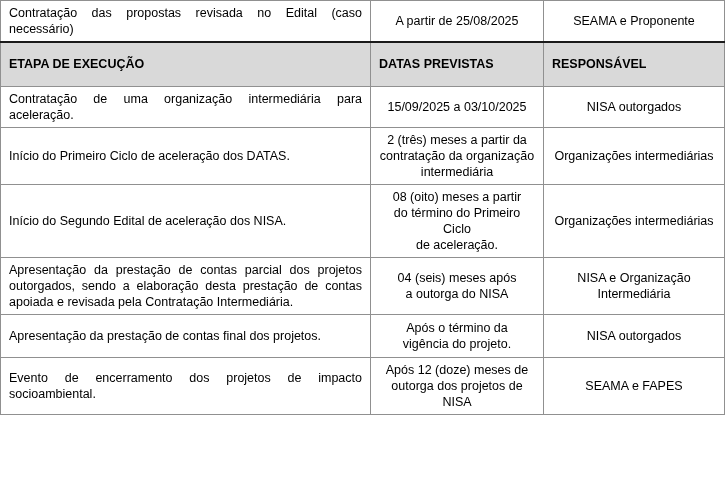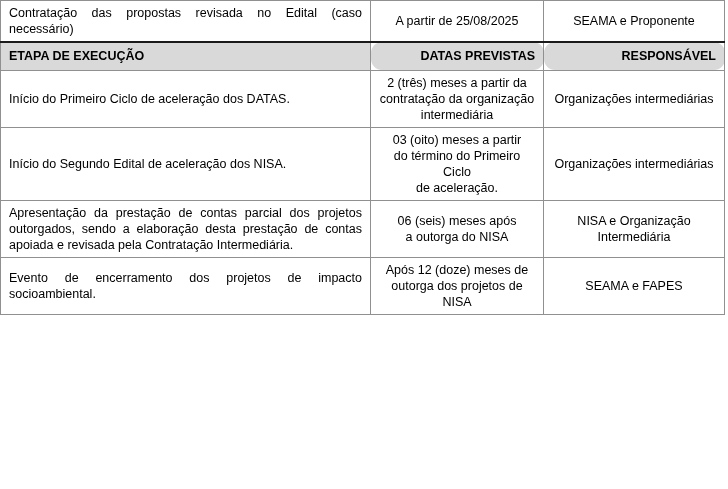--- a/index.html
+++ b/index.html
@@ -44,76 +44,86 @@
   tr.header-row th {
     background: #d9d9d9;
     font-weight: bold;
     border-top: 2px solid #1a1a1a;
     font-size: 12.5px;
   }
   tr.header-row th.stage-h {
     text-align: left;
   }
   tr.header-row th.dates-h, tr.header-row th.resp-h {
-    text-align: right;
-    border-radius: 11px;
+    text-align: left;
   }
 </style>
 </head>
 <body>
 
 <div class="table-wrap">
   <table class="schedule">
     <colgroup>
       <col style="width:370px">
       <col style="width:173px">
       <col style="width:181px">
     </colgroup>
 
     <tbody>
         <tr style="height:29px">
       <td class="stage">Contratação das propostas revisada no Edital (caso necessário)</td>
       <td class="dates">A partir de 25/08/2025</td>
       <td class="resp">SEAMA e Proponente</td>
     </tr>
 
-    <tr class="header-row" style="height:28px">
+    <tr class="header-row" style="height:44px">
       <th class="stage-h">ETAPA DE EXECUÇÃO</th>
       <th class="dates-h">DATAS PREVISTAS</th>
       <th class="resp-h">RESPONSÁVEL</th>
     </tr>
 
 
 
+    <tr style="height:29px">
+      <td class="stage">Contratação de uma organização intermediária para aceleração.</td>
+      <td class="dates">15/09/2025 a 03/10/2025</td>
+      <td class="resp">NISA outorgados</td>
+    </tr>
 
     <tr style="height:55px">
       <td class="stage">Início do Primeiro Ciclo de aceleração dos DATAS.</td>
       <td class="dates">2 (três) meses a partir da
 contratação da organização
 intermediária</td>
       <td class="resp">Organizações intermediárias</td>
     </tr>
 
 
     <tr style="height:55px">
       <td class="stage">Início do Segundo Edital de aceleração dos NISA.</td>
-      <td class="dates">03 (oito) meses a partir
+      <td class="dates">08 (oito) meses a partir
 do término do Primeiro Ciclo
 de aceleração.</td>
       <td class="resp">Organizações intermediárias</td>
     </tr>
 
     <tr style="height:57px">
       <td class="stage">Apresentação da prestação de contas parcial dos projetos outorgados, sendo a elaboração desta prestação de contas apoiada e revisada pela Contratação Intermediária.</td>
-      <td class="dates">06 (seis) meses após
+      <td class="dates">04 (seis) meses após
 a outorga do NISA</td>
       <td class="resp">NISA e Organização
 Intermediária</td>
     </tr>
 
+    <tr style="height:43px">
+      <td class="stage">Apresentação da prestação de contas final dos projetos.</td>
+      <td class="dates">Após o término da
+vigência do projeto.</td>
+      <td class="resp">NISA outorgados</td>
+    </tr>
 
     <tr style="height:57px">
       <td class="stage">Evento de encerramento dos projetos de impacto socioambiental.</td>
       <td class="dates">Após 12 (doze) meses de
 outorga dos projetos de
 NISA</td>
       <td class="resp">SEAMA e FAPES</td>
     </tr>
   </tbody>
     </table>

